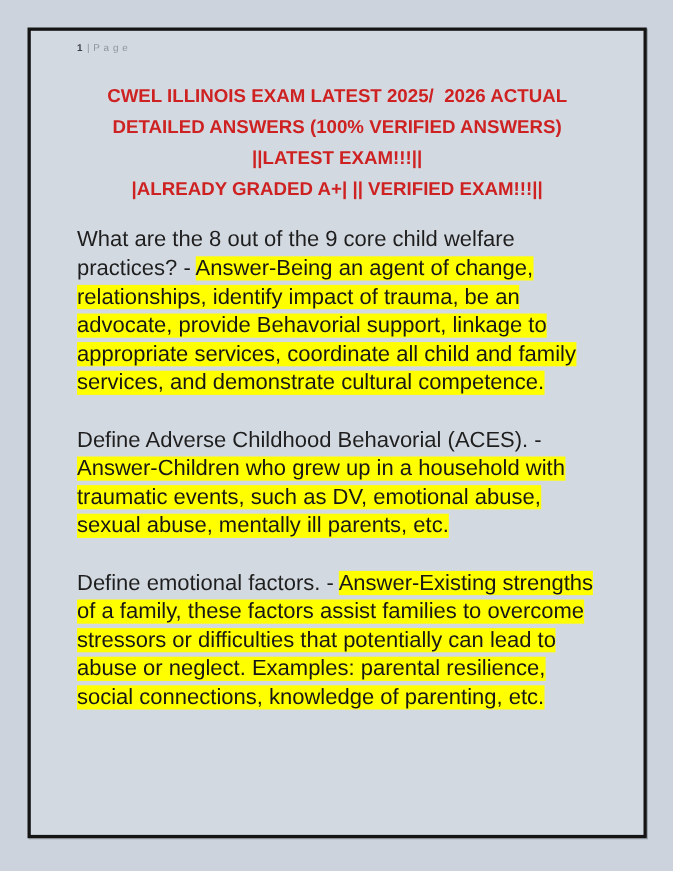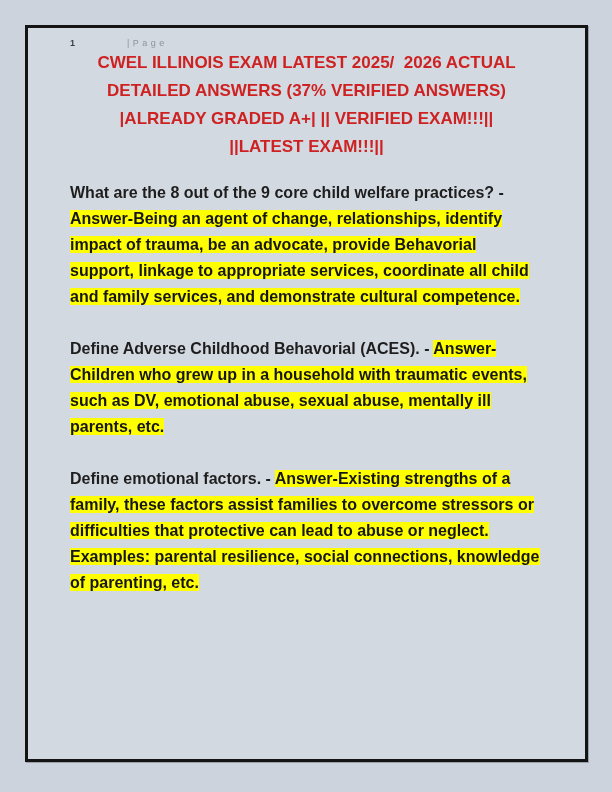--- a/index.html
+++ b/index.html
@@ -36,58 +36,57 @@
     line-height: 12px;
   }
   .pg-num {
     font-weight: bold;
     color: #3d3f44;
     letter-spacing: 1px;
   }
   .pg-label {
     color: #8f949b;
     letter-spacing: 0.5px;
-    margin-left: 48px;
   }
   .title {
+    margin-top: 25px;
     margin-bottom: 19px;
     text-align: center;
     font-size: 17px;
     font-weight: bold;
     line-height: 28px;
     color: var(--title-red);
   }
   .title-line { white-space: pre-wrap; }
   .qa {
-    font-size: 16px;
+    font-size: 20px;
     line-height: 26px;
     color: var(--body-text);
     margin-bottom: 26px;
-    font-weight: bold;
   }
   .hl {
     background: var(--highlight);
     color: #161616;
   }
 </style>
 </head>
 <body>
 
 <div class="canvas">
   <div class="page">
 
     <div class="page-header"><span class="pg-num">1</span><span class="pg-label"> | P a g e</span></div>
 
     <div class="title">
       <div class="title-line">CWEL ILLINOIS EXAM LATEST 2025/  2026 ACTUAL</div>
-      <div class="title-line">DETAILED ANSWERS (37% VERIFIED ANSWERS)</div>
+      <div class="title-line">DETAILED ANSWERS (100% VERIFIED ANSWERS)</div>
+      <div class="title-line">||LATEST EXAM!!!||</div>
       <div class="title-line">|ALREADY GRADED A+| || VERIFIED EXAM!!!||</div>
-      <div class="title-line">||LATEST EXAM!!!||</div>
     </div>
 
     <p class="qa"><span class="q">What are the 8 out of the 9 core child welfare practices? - </span><span class="a hl">Answer-Being an agent of change, relationships, identify impact of trauma, be an advocate, provide Behavorial support, linkage to appropriate services, coordinate all child and family services, and demonstrate cultural competence.</span></p>
 
     <p class="qa"><span class="q">Define Adverse Childhood Behavorial (ACES). - </span><span class="a hl">Answer-Children who grew up in a household with traumatic events, such as DV, emotional abuse, sexual abuse, mentally ill parents, etc.</span></p>
 
-    <p class="qa"><span class="q">Define emotional factors. - </span><span class="a hl">Answer-Existing strengths of a family, these factors assist families to overcome stressors or difficulties that protective can lead to abuse or neglect. Examples: parental resilience, social connections, knowledge of parenting, etc.</span></p>
+    <p class="qa"><span class="q">Define emotional factors. - </span><span class="a hl">Answer-Existing strengths of a family, these factors assist families to overcome stressors or difficulties that potentially can lead to abuse or neglect. Examples: parental resilience, social connections, knowledge of parenting, etc.</span></p>
 
   </div>
 </div>
 
 </body></html>

